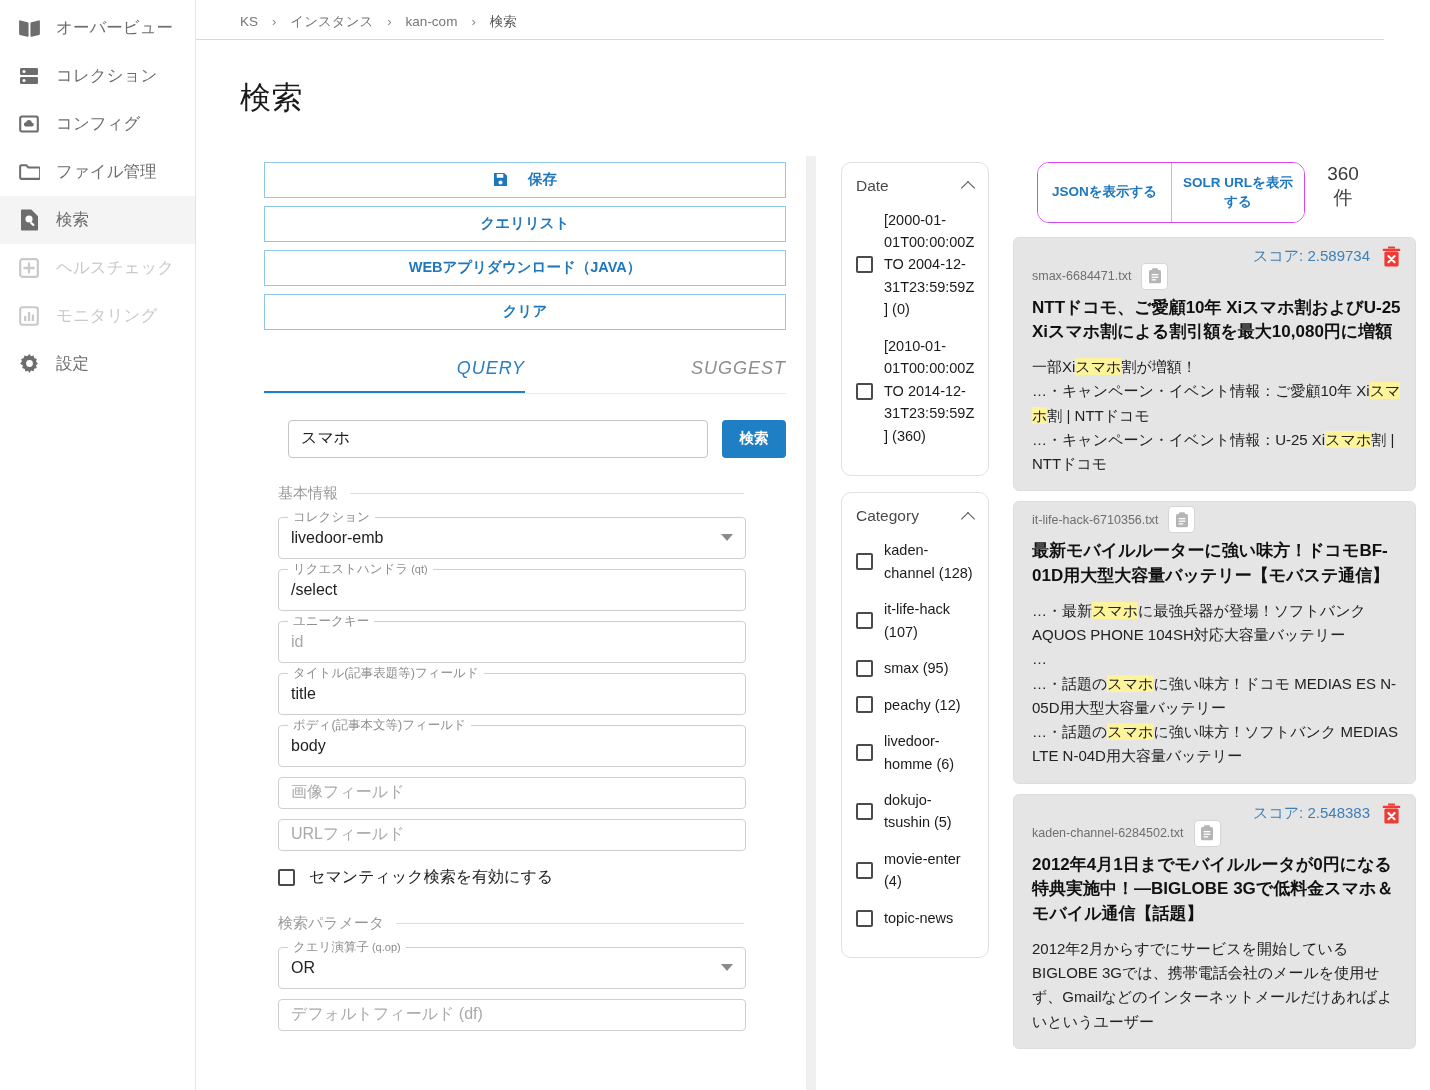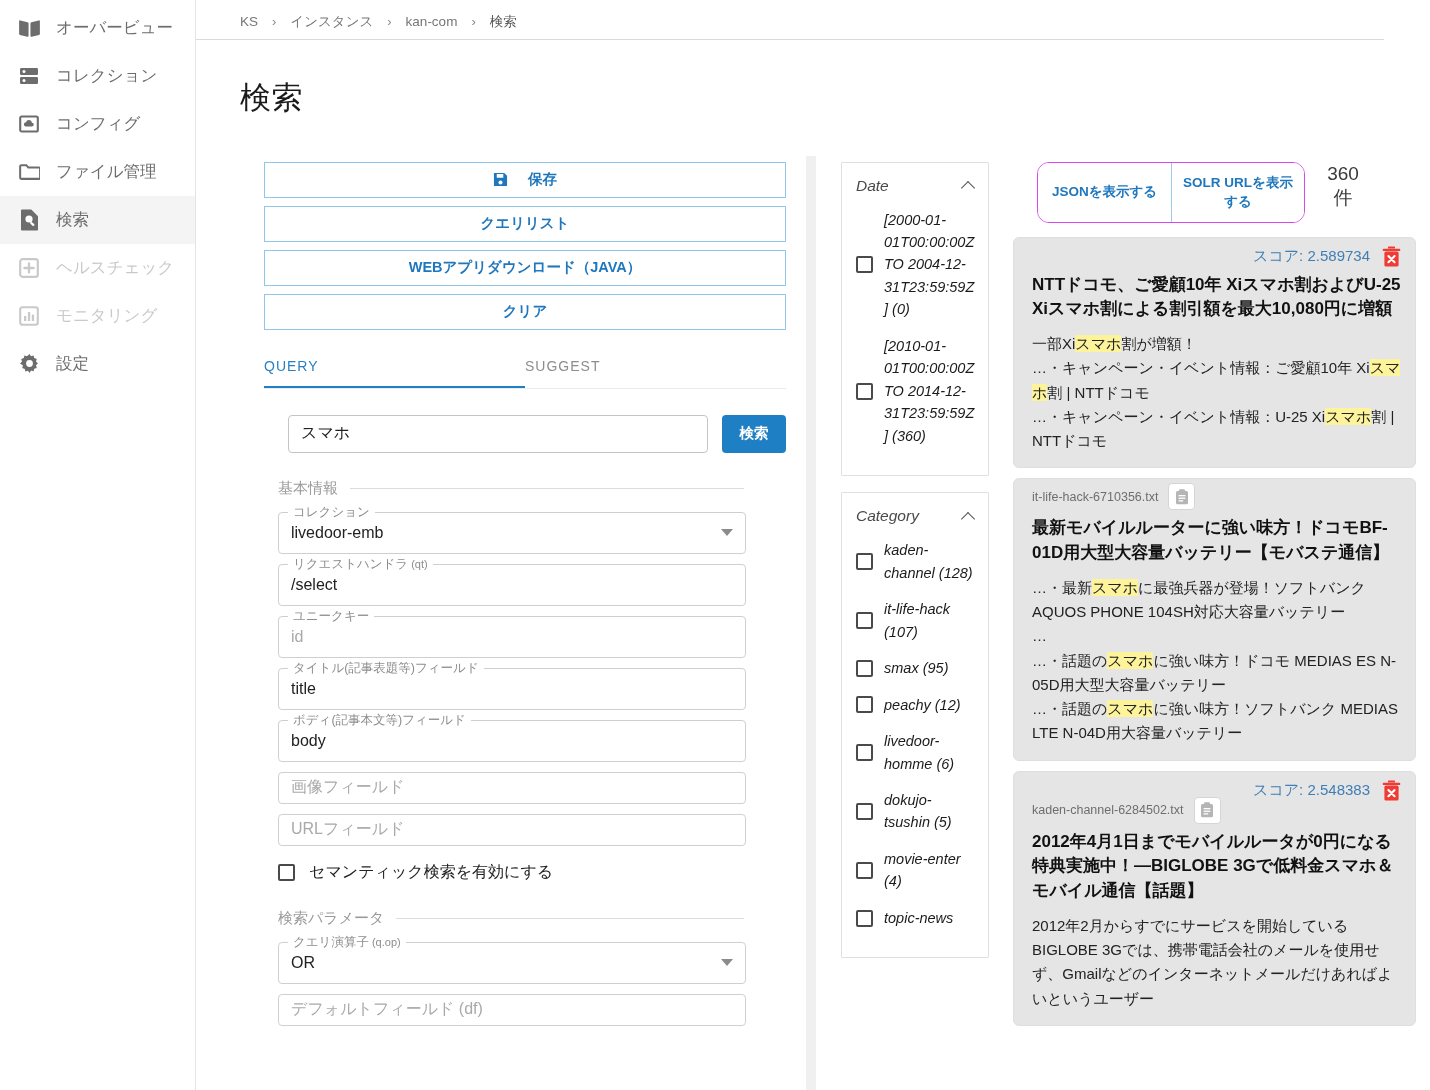--- a/index.html
+++ b/index.html
@@ -79,24 +79,24 @@
     cursor: pointer;
     font-family: inherit;
   }
   .obtn svg { display:block; }
 
   .tabs {
     display: flex; margin-top: 16px;
     border-bottom: 1px solid #ebebeb;
   }
   .tab {
-    flex: 1; text-align: left;
+    flex: 1; text-align: right;
     padding: 12px 0 12px;
-    font-size: 14px; letter-spacing: 1px;
-    color: #8d8d8d; cursor: pointer;
+    font-size: 18px; letter-spacing: 1px;
+    color: #8d8d8d; cursor: pointer; font-style: italic;
   }
   .tab.active { color: #2a7fc0; border-bottom: 2px solid #1f7fc4; }
 
   .search-row { display: flex; align-items: center; gap: 14px; margin: 26px 0 0 24px; }
   .search-input {
     flex: 1; height: 38px;
     border: 1px solid #c4c4c4; border-radius: 4px;
     padding: 0 12px; font-size: 16px; color: #222;
     font-family: inherit; background: #fff;
   }
@@ -138,22 +138,22 @@
     cursor: pointer; flex: 0 0 17px;
   }
   .chk-label { font-size: 16px; color: #222; text-align: right; }
 
   
   .vdivider { width: 10px; min-width:10px; background: #f0f0f0; margin-top: -6px; height: 950px; }
 
   
   .facet-col { width: 185px; min-width: 185px; padding: 0 12px 0 25px; }
   .facet-card {
-    border: 1px solid #e0e0e0; border-radius: 1px; background: #fff;
-    padding: 14px 12px 14px 14px; margin-bottom: 16px; font-style: italic;
+    border: 1px solid #e0e0e0; border-radius: 10px; background: #fff;
+    padding: 14px 12px 14px 14px; margin-bottom: 16px;
   }
   .facet-head {
     display: flex; align-items: center; justify-content: space-between;
     font-size: 15.5px; color: #4a4a4a; margin-bottom: 14px; cursor: pointer;
   }
   .chev { width: 14px; height: 9px; position: relative; }
   .chev::before {
     content:""; position:absolute; left:1px; top:2px;
     width: 9px; height: 9px; border-left: 1.6px solid #555; border-top: 1.6px solid #555;
     transform: rotate(45deg);
@@ -484,20 +484,32 @@
         <div id="result-cards">
             <div class="card">
               <div class="card-score">
                 <span>スコア: 2.589734</span>
                 <span class="trash"><svg width="19" height="21" viewBox="0 0 19 21" fill="#ef3b33">
                     <rect x="6" y="0.4" width="7" height="2.1" rx="0.6"></rect>
                     <rect x="0.8" y="2.8" width="17.4" height="2.3" rx="0.7"></rect>
                     <rect x="2.4" y="5.6" width="14.2" height="15" rx="1.6"></rect>
                     <path d="M6.4 10l6.2 6.2M12.6 10l-6.2 6.2" stroke="#fff" stroke-width="2.1" stroke-linecap="round"></path>
                   </svg></span>
+              </div>
+              <div class="card-filerow">
+                <span class="card-file">smax-6684471.txt</span>
+                <span class="copy-btn">
+                  <svg width="14" height="16" viewBox="0 0 14 16" fill="#b5b5b5">
+                    <rect x="1" y="2" width="12" height="13.2" rx="1.5"></rect>
+                    <rect x="4" y="0.2" width="6" height="3.2" rx="1"></rect>
+                    <rect x="3.6" y="6" width="6.8" height="1.3" fill="#fff"></rect>
+                    <rect x="3.6" y="8.6" width="6.8" height="1.3" fill="#fff"></rect>
+                    <rect x="3.6" y="11.2" width="4.6" height="1.3" fill="#fff"></rect>
+                  </svg>
+                </span>
               </div>
               <div class="card-title">NTTドコモ、ご愛顧10年 Xiスマホ割およびU-25 Xiスマホ割による割引額を最大10,080円に増額</div>
               <div class="card-body">
                 <span class="ln">一部Xi<mark>スマホ</mark>割が増額！</span>
                 <span class="ln">…・キャンペーン・イベント情報：ご愛顧10年 Xi<mark>スマホ</mark>割 | NTTドコモ</span>
                 <span class="ln">…・キャンペーン・イベント情報：U-25 Xi<mark>スマホ</mark>割 | NTTドコモ</span>
               </div>
             </div>
             <div class="card">
               <div class="card-filerow">

